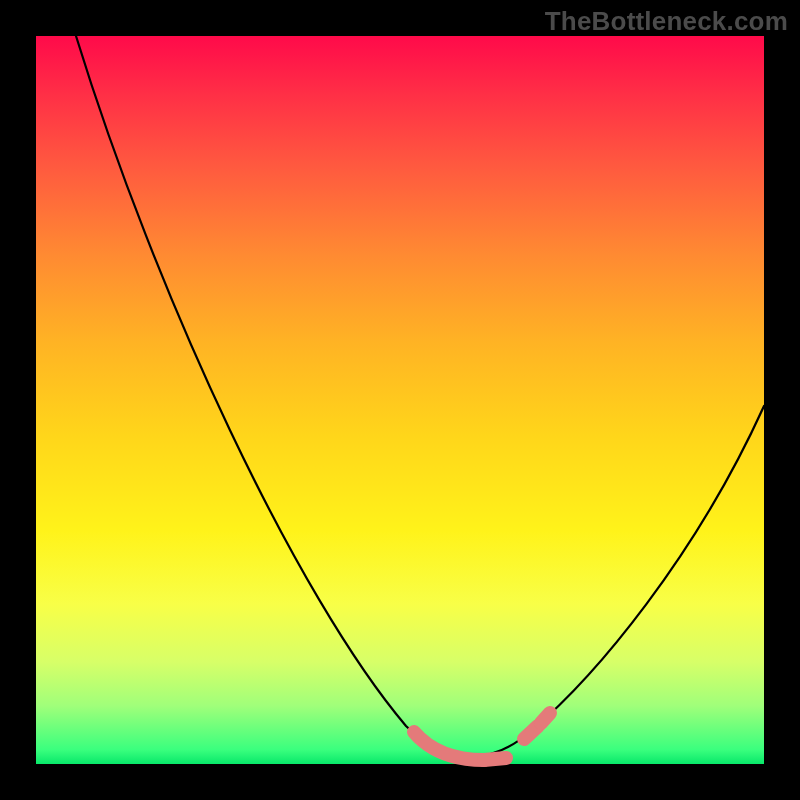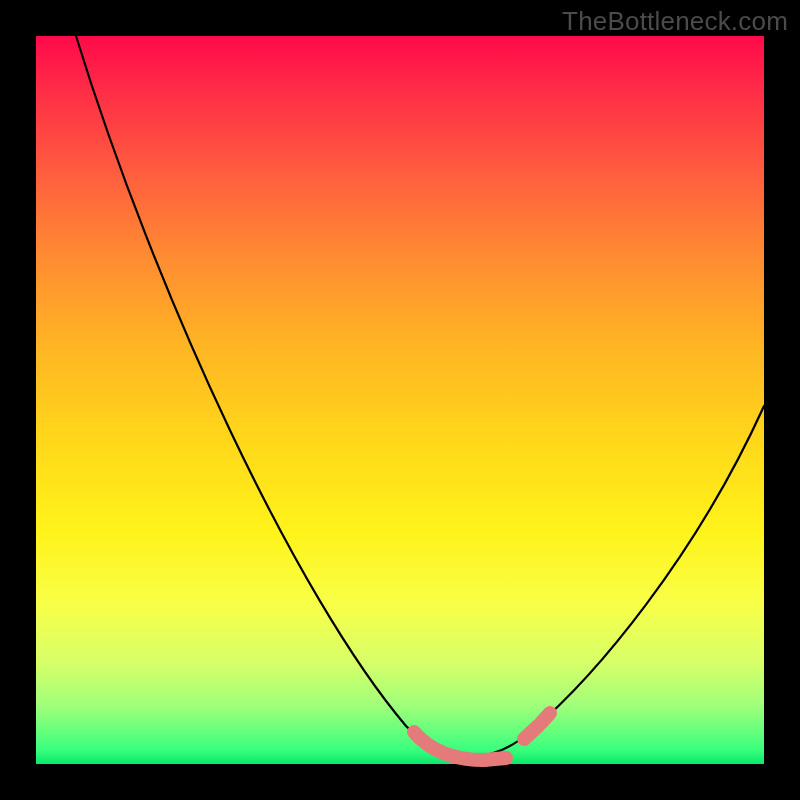--- a/index.html
+++ b/index.html
@@ -16,21 +16,21 @@
     width: 800px;
     height: 800px;
     background: #000;
   }
   .watermark {
     position: absolute;
     top: 6px;
     right: 12px;
     color: #4b4b4b;
     font-size: 26px;
-    font-weight: 400;
+    font-weight: 700;
     letter-spacing: 0.2px;
     z-index: 5;
     user-select: none;
     margin-left: 23px;
   }
   .plot {
     position: absolute;
     left: 36px;
     top: 36px;
     width: 728px;

